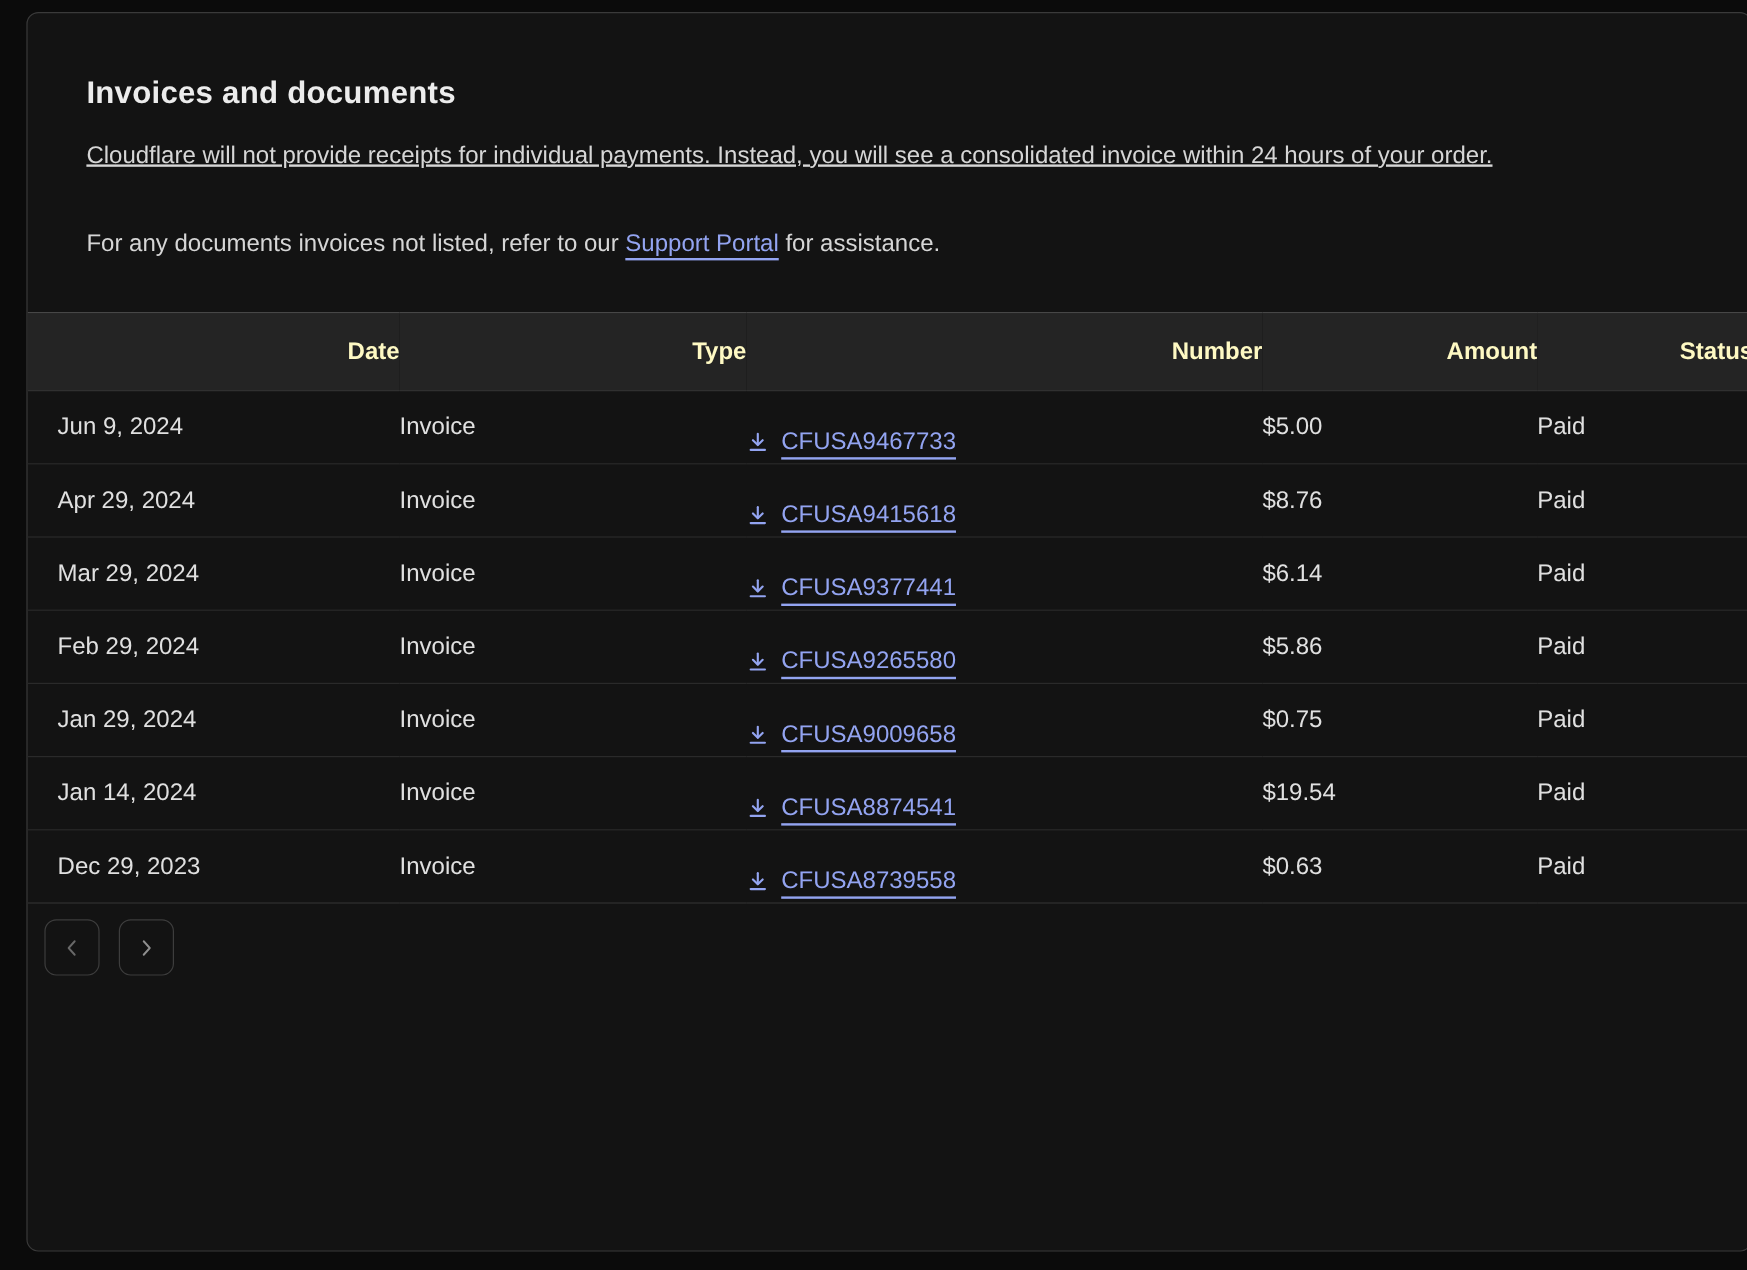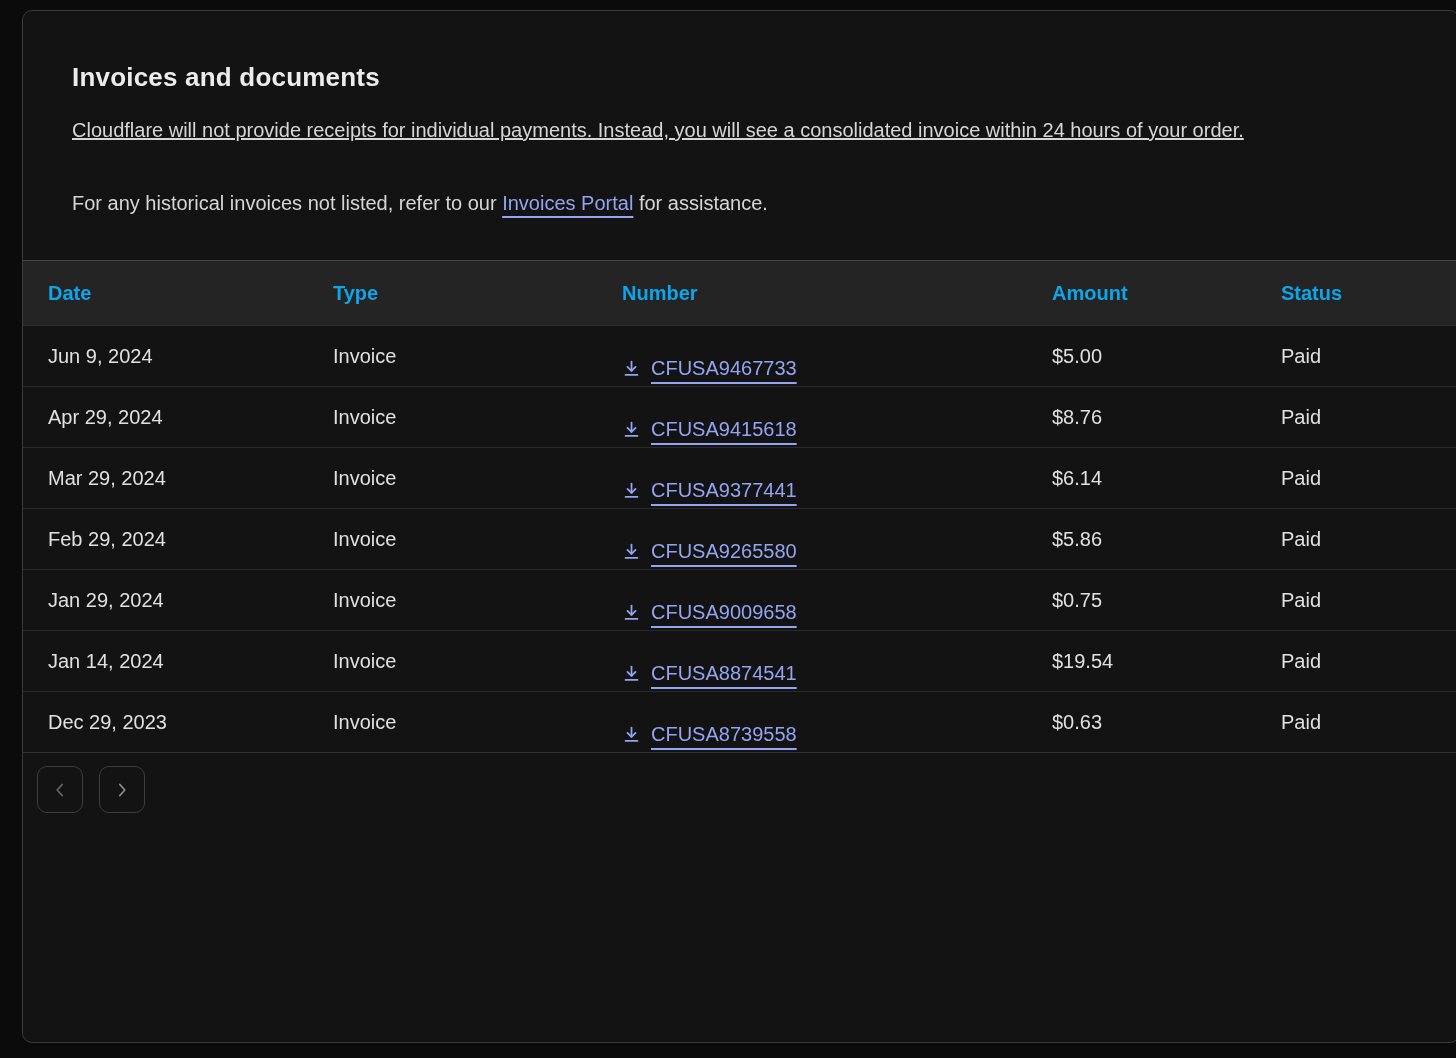--- a/index.html
+++ b/index.html
@@ -56,24 +56,24 @@
     font-size: 20px;
   }
   col.c-date   { width: 310px; }
   col.c-type   { width: 289px; }
   col.c-number { width: 430px; }
   col.c-amount { width: 229px; }
   col.c-status { width: 180px; }
   thead th {
     background: #242424;
     height: 65px;
-    text-align: left;
+    text-align: right;
     vertical-align: middle;
     font-weight: 700;
-    color: #0ea5e9;
+    color: #fef9c3;
     border-top: 1px solid #474747;
     border-bottom: 1px solid #303030;
   }
   th:first-child, td:first-child { padding-left: 25px; }
   tbody td {
     height: 61px;
     vertical-align: middle;
     color: #e0e0e0;
   }
   tbody tr + tr td { border-top: 1px solid #2a2a2a; }
@@ -106,21 +106,21 @@
   }
   .page-btn svg { display: block; }
 </style>
 </head>
 <body>
 
 <div class="card">
   <div class="card-header">
     <h1 class="page-title">Invoices and documents</h1>
     <p class="description">Cloudflare will not provide receipts for individual payments. Instead, you will see a consolidated invoice within 24 hours of your order.</p>
-    <p class="support-line"><span>For any historical invoices not listed, refer to our </span><a class="support-link" href="#">Invoices Portal</a><span> for assistance.</span></p>
+    <p class="support-line"><span>For any documents invoices not listed, refer to our </span><a class="support-link" href="#">Support Portal</a><span> for assistance.</span></p>
   </div>
 
   <table class="invoice-table">
     <colgroup>
       <col class="c-date">
         <col class="c-type">
         <col class="c-number">
         <col class="c-amount">
         <col class="c-status">
     </colgroup>

